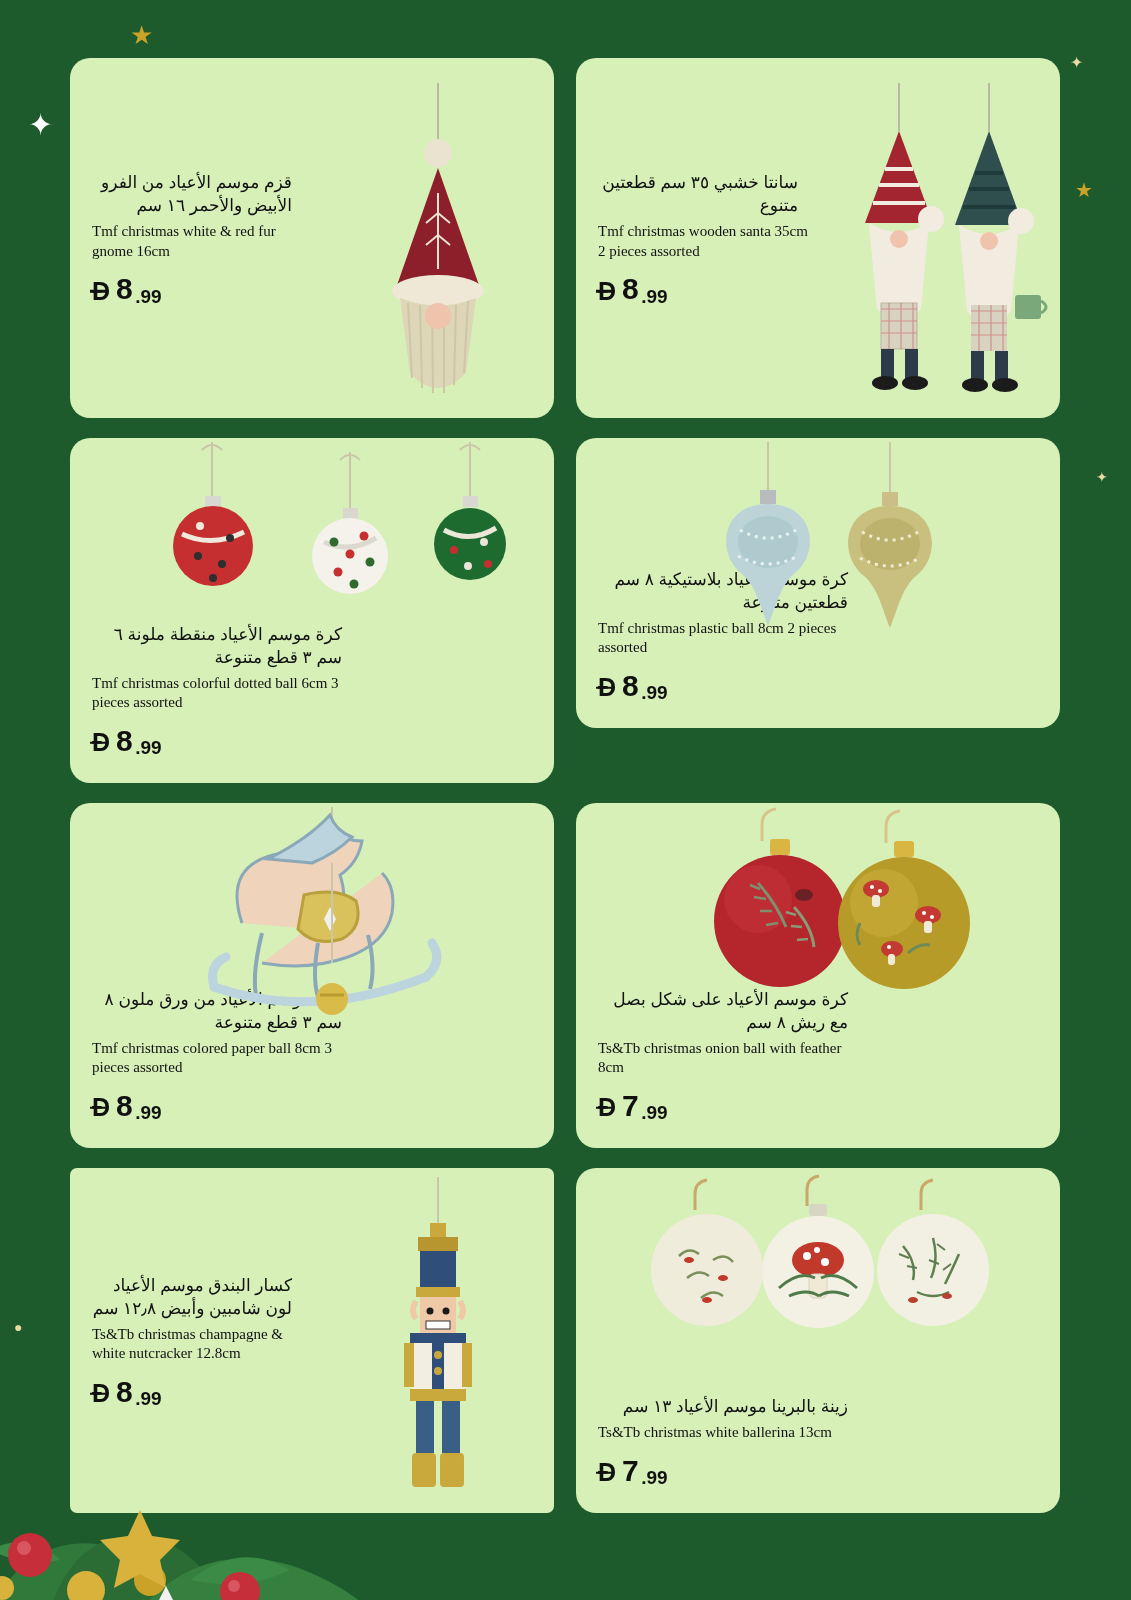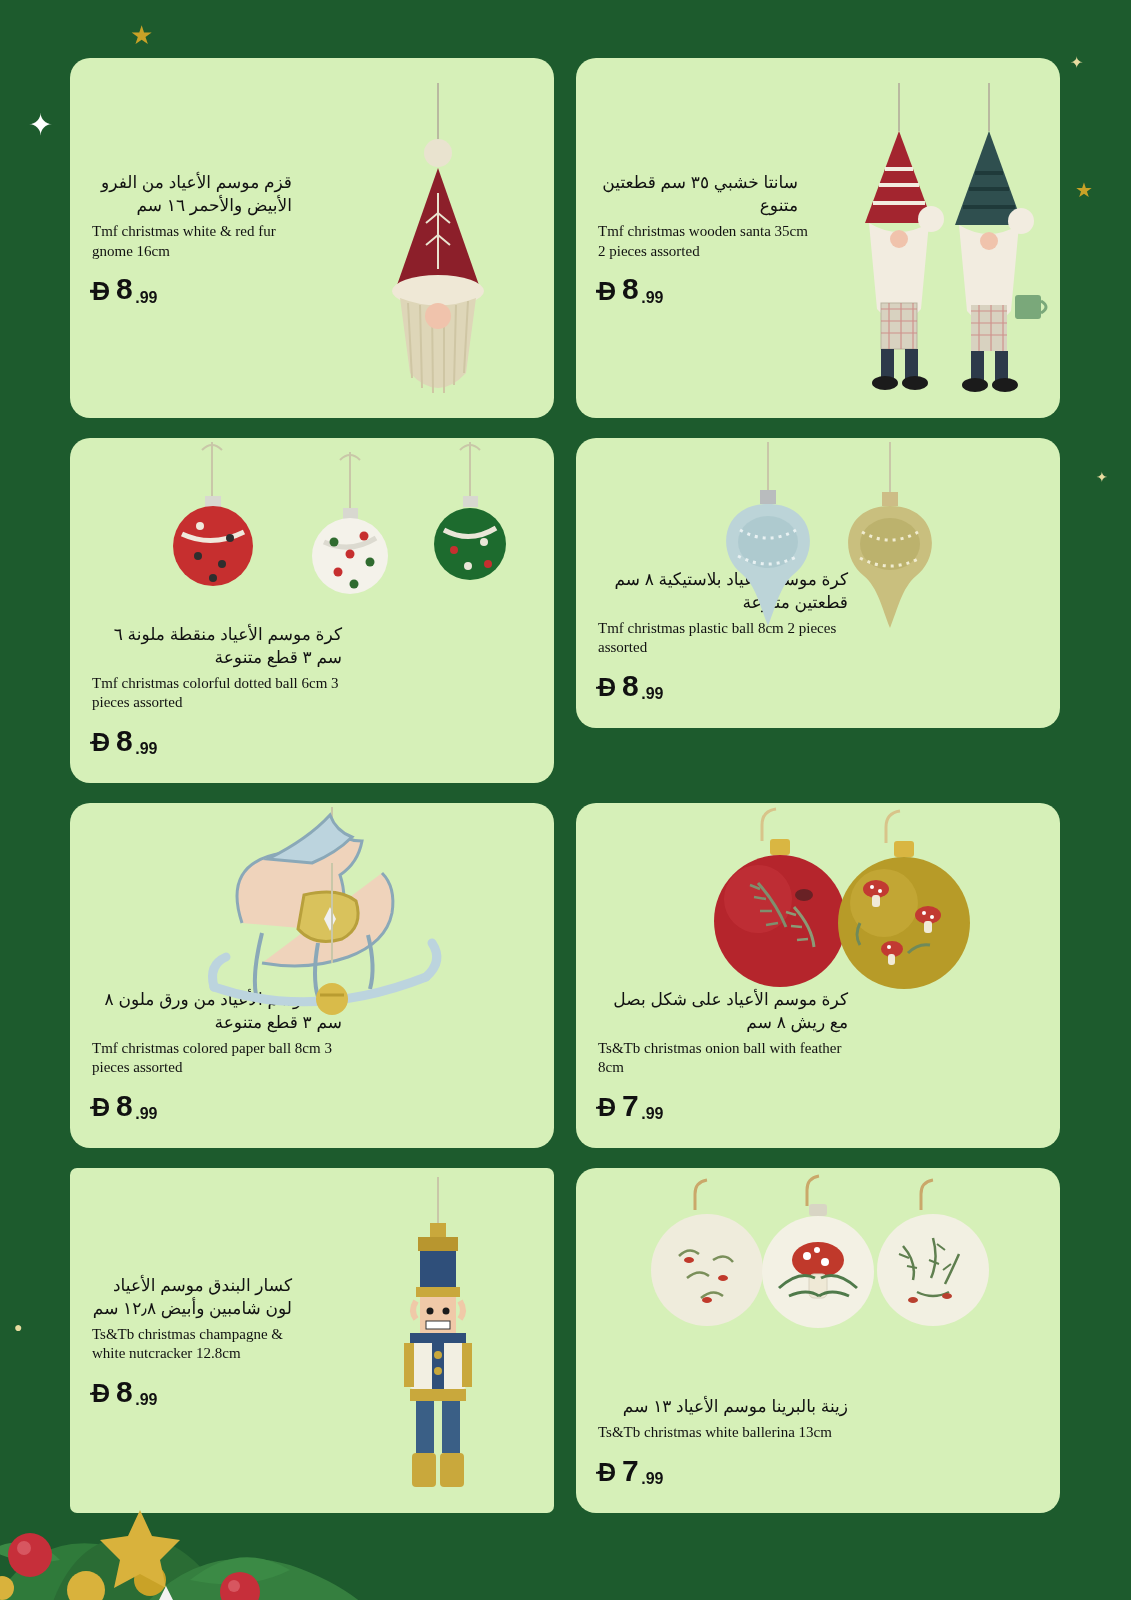--- a/index.html
+++ b/index.html
@@ -83,21 +83,21 @@
   }
   .cur::before{
     content:"";
     position:absolute;
     left:-2px; top:50%;
     width:18px; height:2.5px;
     background:#111;
     transform:translateY(-50%);
   }
   .amt { font-size:30px; line-height:0.95; letter-spacing:-0.5px; }
-  .dec { font-size:16px; line-height:1; position:relative; top:2px; left:-4px; }
+  .dec { font-size:19px; line-height:1; position:relative; top:2px; left:-4px; }
 
   .art {
     position:absolute;
     right:0; top:0; bottom:0;
     width:48%;
     display:flex;
     align-items:center;
     justify-content:center;
   }
   .art svg { display:block; }

